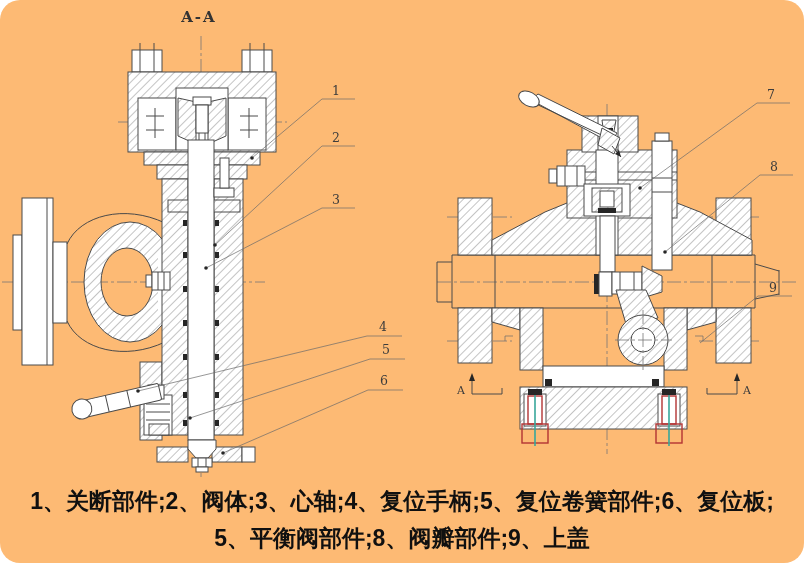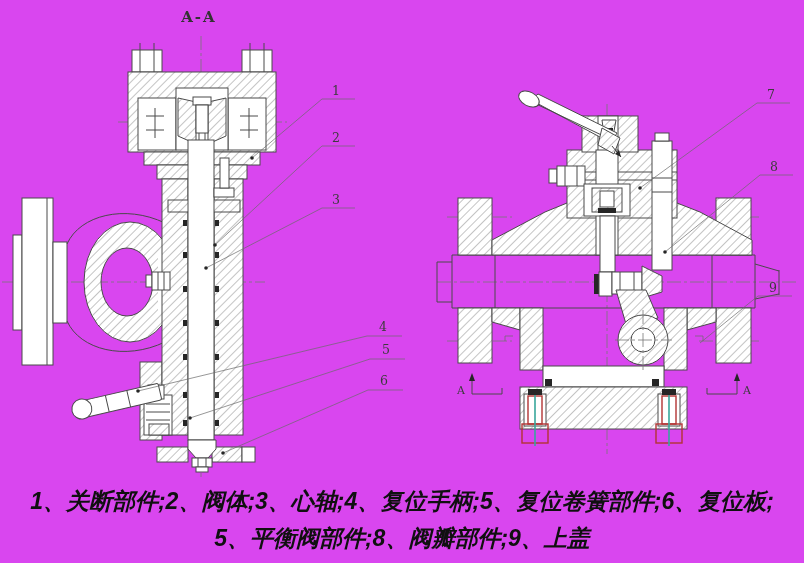--- a/index.html
+++ b/index.html
@@ -1,31 +1,31 @@
 <!DOCTYPE html>
 <html><head>
 <meta charset="utf-8">
 <style>
   html,body{margin:0;padding:0;background:#ffffff;}
-  .page{position:relative;width:804px;height:563px;background:#d946ef;overflow:hidden;
-        font-family:"Liberation Sans","DejaVu Sans",sans-serif;}
+  .page{position:relative;width:804px;height:563px;background:#fdba74;overflow:hidden;
+        font-family:"Liberation Sans","DejaVu Sans",sans-serif;border-radius:20px;}
   svg{position:absolute;left:0;top:0;}
   .ln{fill:none;stroke:#4a4a4a;stroke-width:1;}
   .thin{fill:none;stroke:#6a6a6a;stroke-width:.7;}
   .hat{fill:url(#hatch);stroke:#4a4a4a;stroke-width:1;}
   .wh{fill:#ffffff;stroke:#4a4a4a;stroke-width:1;}
   .cl{fill:none;stroke:#777;stroke-width:.8;stroke-dasharray:14 3 3 3;}
   .dk{fill:#262626;stroke:none;}
   .red{fill:none;stroke:#b23434;stroke-width:1.4;}
   .teal{stroke:#38a79b;stroke-width:1.6;}
   .num{font:12.5px "DejaVu Serif",serif;fill:#3c3c3c;}
   .sec{font:600 15px "DejaVu Serif",serif;fill:#333;letter-spacing:2px;}
   .amark{font:11px "DejaVu Serif",serif;fill:#3c3c3c;}
   .caption{position:absolute;left:0;top:483px;width:804px;text-align:center;
-           font-weight:700;font-size:23px;line-height:37px;color:#101010;letter-spacing:0px;font-style:italic;}
+           font-weight:700;font-size:23px;line-height:37px;color:#101010;letter-spacing:0px;}
 </style>
 </head>
 <body>
 
 <div class="page">
 
 <svg width="804" height="480" viewBox="0 0 804 480">
   <defs>
     <pattern id="hatch" width="6" height="6" patternUnits="userSpaceOnUse" patternTransform="rotate(45)">
       <rect width="6" height="6" fill="#ffffff"></rect>

